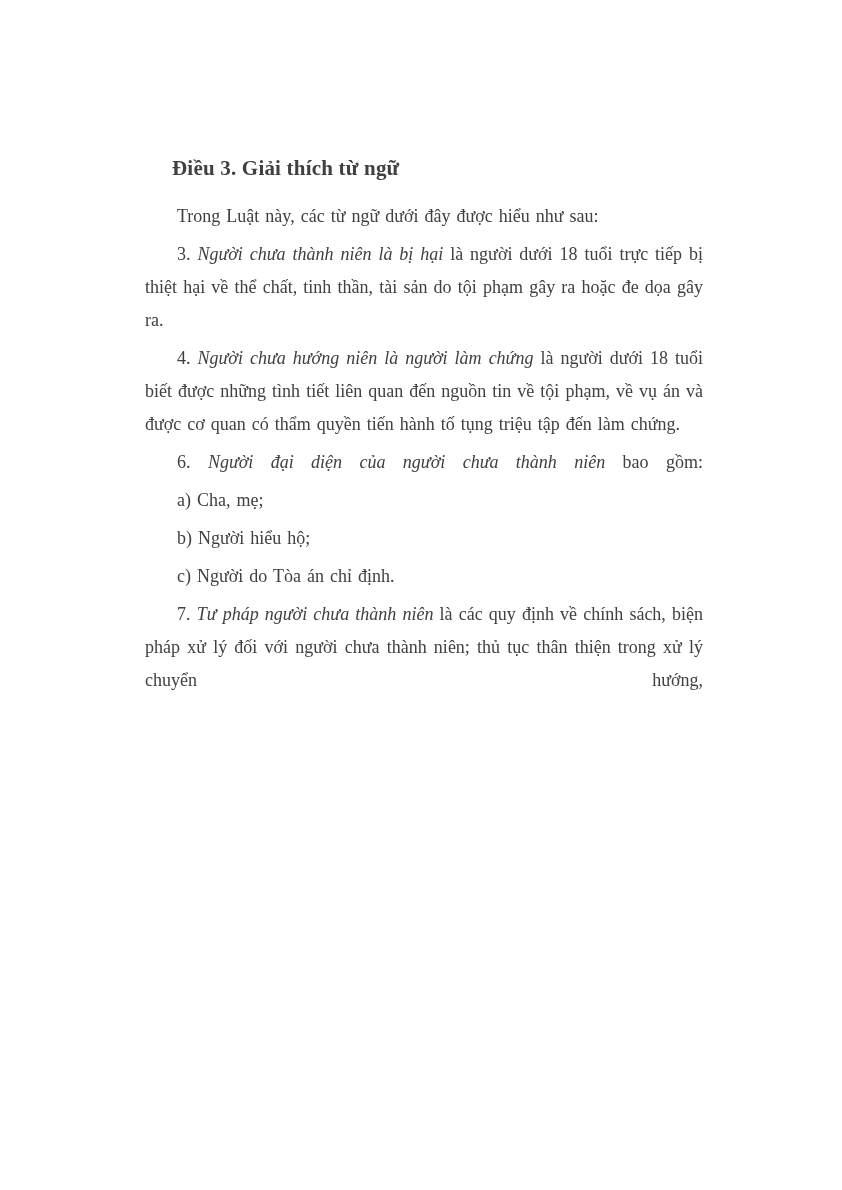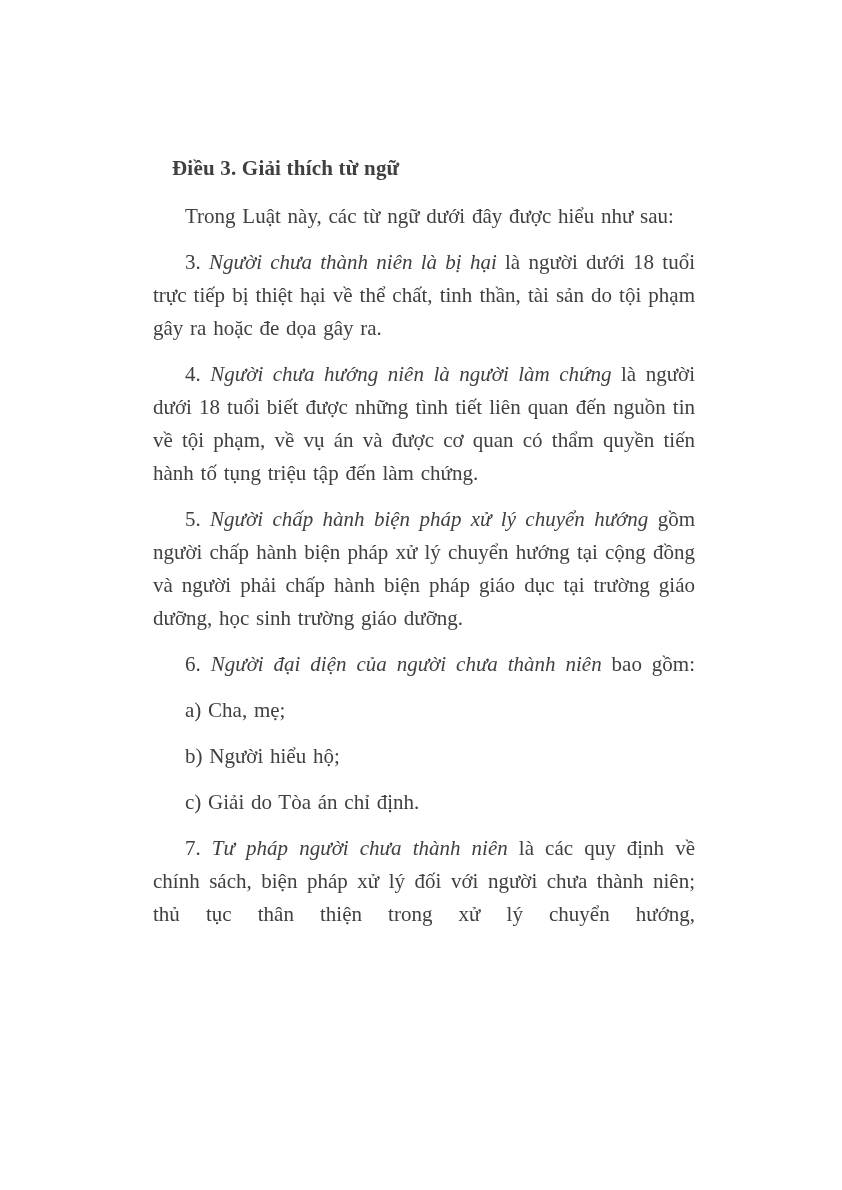--- a/index.html
+++ b/index.html
@@ -25,23 +25,23 @@
   }
   .heading {
     font-size: 21px;
     line-height: 33px;
     font-weight: bold;
     margin: 0 0 15px 0;
     text-indent: 32px;
     letter-spacing: 0.2px;
   }
   .para {
-    font-size: 21px;
+    font-size: 18px;
     line-height: 33px;
-    margin: 13px;
+    margin: 5px;
     text-align: justify;
     text-indent: 32px;
     word-spacing: 1.5px;
   }
   .para .italic {
     font-style: italic;
   }
   .justify-last {
     text-align-last: justify;
   }
@@ -58,22 +58,21 @@
 </head>
 <body>
 
 <div class="page">
   <div class="content">
     <h2 class="heading">Điều 3. Giải thích từ ngữ</h2>
     <div id="article-body">
         <p class="para"><span class="normal">Trong Luật này, các từ ngữ dưới đây được hiểu như sau:</span></p>
         <p class="para"><span class="normal">3. </span><span class="italic">Người chưa thành niên là bị hại</span><span class="normal"> là người dưới 18 tuổi trực tiếp bị thiệt hại về thể chất, tinh thần, tài sản do tội phạm gây ra hoặc đe dọa gây ra.</span></p>
         <p class="para"><span class="normal">4. </span><span class="italic">Người chưa hướng niên là người làm chứng</span><span class="normal"> là người dưới 18 tuổi biết được những tình tiết liên quan đến nguồn tin về tội phạm, về vụ án và được cơ quan có thẩm quyền tiến hành tố tụng triệu tập đến làm chứng.</span></p>
-        <p class="para"><span class="normal">5. </span><span class="italic">Người chấp hành biện pháp xử lý chuyển hướng</span><span class="normal"> gồm người chấp hành biện pháp xử lý chuyển hướng tại cộng đồng và người phải chấp hành biện pháp giáo dục tại trường giáo dưỡng, học sinh trường giáo dưỡng.</span></p>
         <p class="para justify-last"><span class="normal">6. </span><span class="italic">Người đại diện của người chưa thành niên</span><span class="normal"> bao gồm:</span></p>
         <p class="para"><span class="normal">a) Cha, mẹ;</span></p>
         <p class="para"><span class="normal">b) Người hiểu hộ;</span></p>
-        <p class="para"><span class="normal">c) Giải do Tòa án chỉ định.</span></p>
+        <p class="para"><span class="normal">c) Người do Tòa án chỉ định.</span></p>
         <p class="para justify-last"><span class="normal">7. </span><span class="italic">Tư pháp người chưa thành niên</span><span class="normal"> là các quy định về chính sách, biện pháp xử lý đối với người chưa thành niên; thủ tục thân thiện trong xử lý chuyển hướng,</span></p>
       </div>
   </div>
   <div class="page-number">9</div>
 </div>
 
 </body></html>

